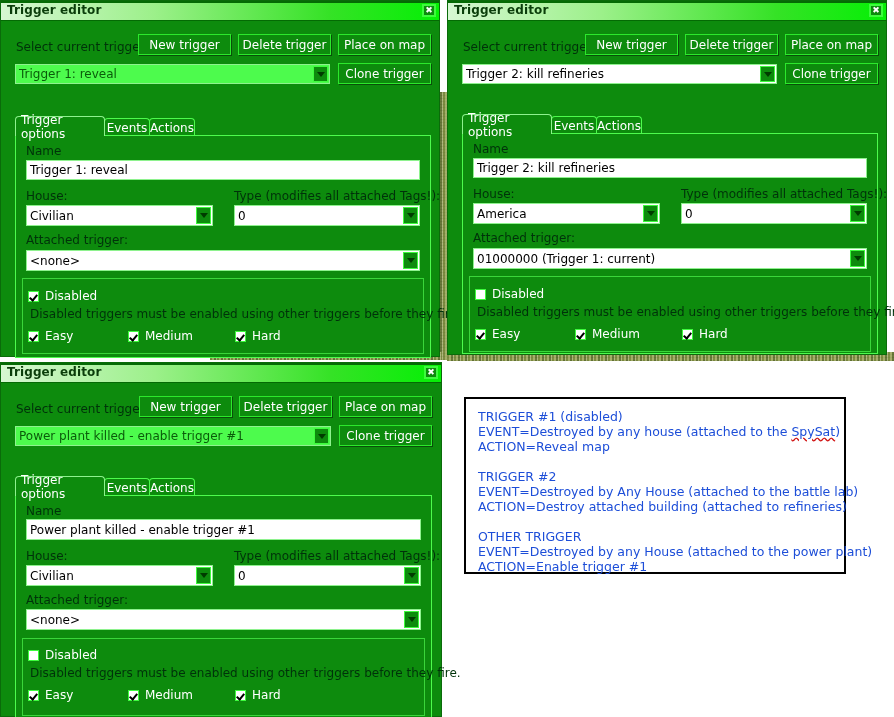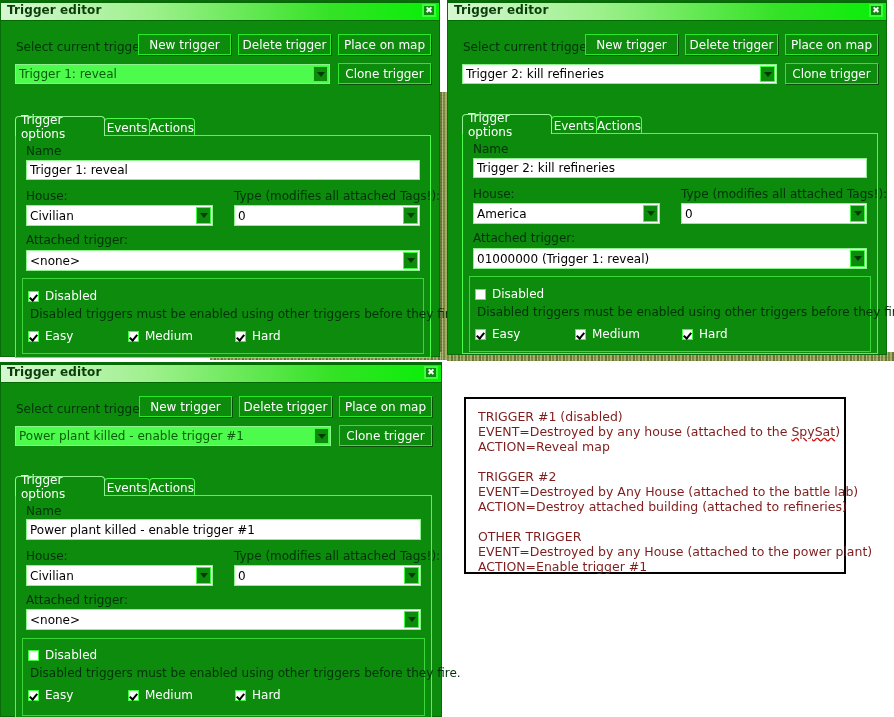--- a/index.html
+++ b/index.html
@@ -170,21 +170,21 @@
     background:#ffffff;
     border:2px solid #000000;
     box-sizing:border-box;
     padding:10px 12px;
   }
   .notes .inner{
     border:0;
     white-space:pre;
     font-family:"DejaVu Sans","Liberation Sans",sans-serif;
     font-size:12.5px;
-    color:#7f1d1d;
+    color:#1d4ed8;
     line-height:15px;
   }
   .spell{
     text-decoration:underline;
     text-decoration-style:wavy;
     text-decoration-color:#d01010;
   }
 </style>
 </head>
 <body>
@@ -291,21 +291,21 @@
     </div>
 
     <div class="lbl" style="left:233px;top:166px;">Type (modifies all attached Tags!):</div>
     <div class="combo" style="left:233px;top:182px;width:186px;height:21px;">
       <div class="val">0</div>
       <div class="arrow"></div>
     </div>
 
     <div class="lbl" style="left:25px;top:210px;">Attached trigger:</div>
     <div class="combo" style="left:25px;top:227px;width:394px;height:21px;">
-      <div class="val">01000000 (Trigger 1: reveal)</div>
+      <div class="val">01000000 (Trigger 1: current)</div>
       <div class="arrow"></div>
     </div>
 
     <div class="groupframe" style="left:21px;top:255px;width:402px;height:76px;"></div>
 
     <div class="cbox" style="left:27px;top:266px;">
       <span class="box"></span>
       <span class="cl">Disabled</span>
     </div>
     <div class="lbl" style="left:29px;top:284px;">Disabled triggers must be enabled using other triggers before they fire.</div>

